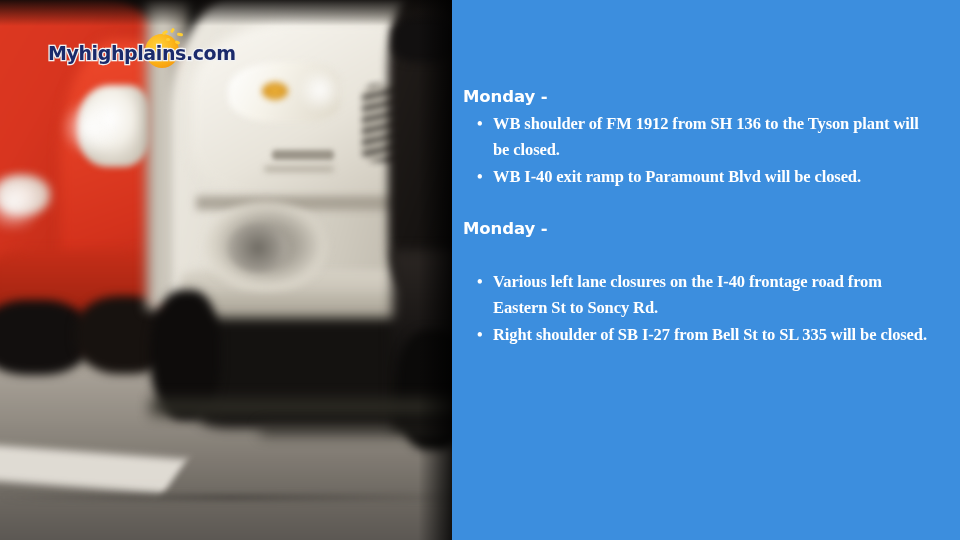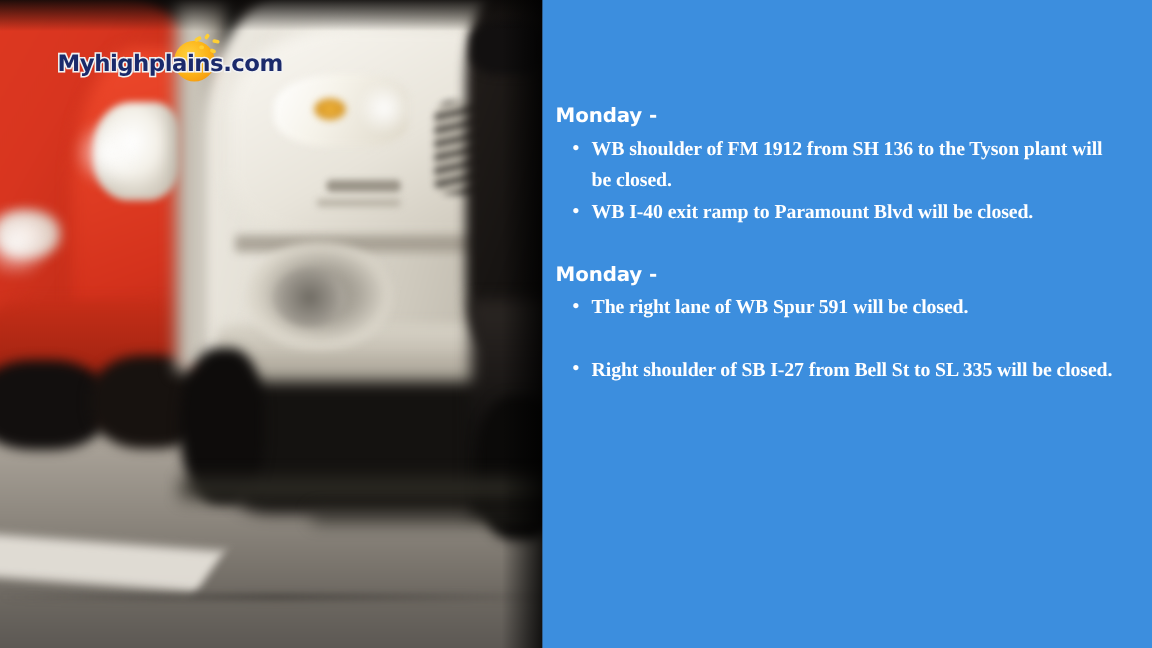--- a/index.html
+++ b/index.html
@@ -328,25 +328,23 @@
 
     <div class="daylabel">Monday -</div>
     <ul>
       <li>WB shoulder of FM 1912 from SH 136 to the Tyson plant will be closed.</li>
       <li>WB I-40 exit ramp to Paramount Blvd will be closed.</li>
     </ul>
 
     <div class="spacer"></div>
 
     <div class="daylabel">Monday -</div>
+
+    <div class="spacer"></div>
+
     <ul>
-      <li>The right lane of WB Spur 591 will be closed.</li>
-    </ul>
-
-    <div class="spacer"></div>
-
-    <ul>
+      <li>Various left lane closures on the I-40 frontage road from Eastern St to Soncy Rd.</li>
       <li>Right shoulder of SB I-27 from Bell St to SL 335 will be closed.</li>
     </ul>
 
   </div>
 
 </div>
 
 </body></html>

